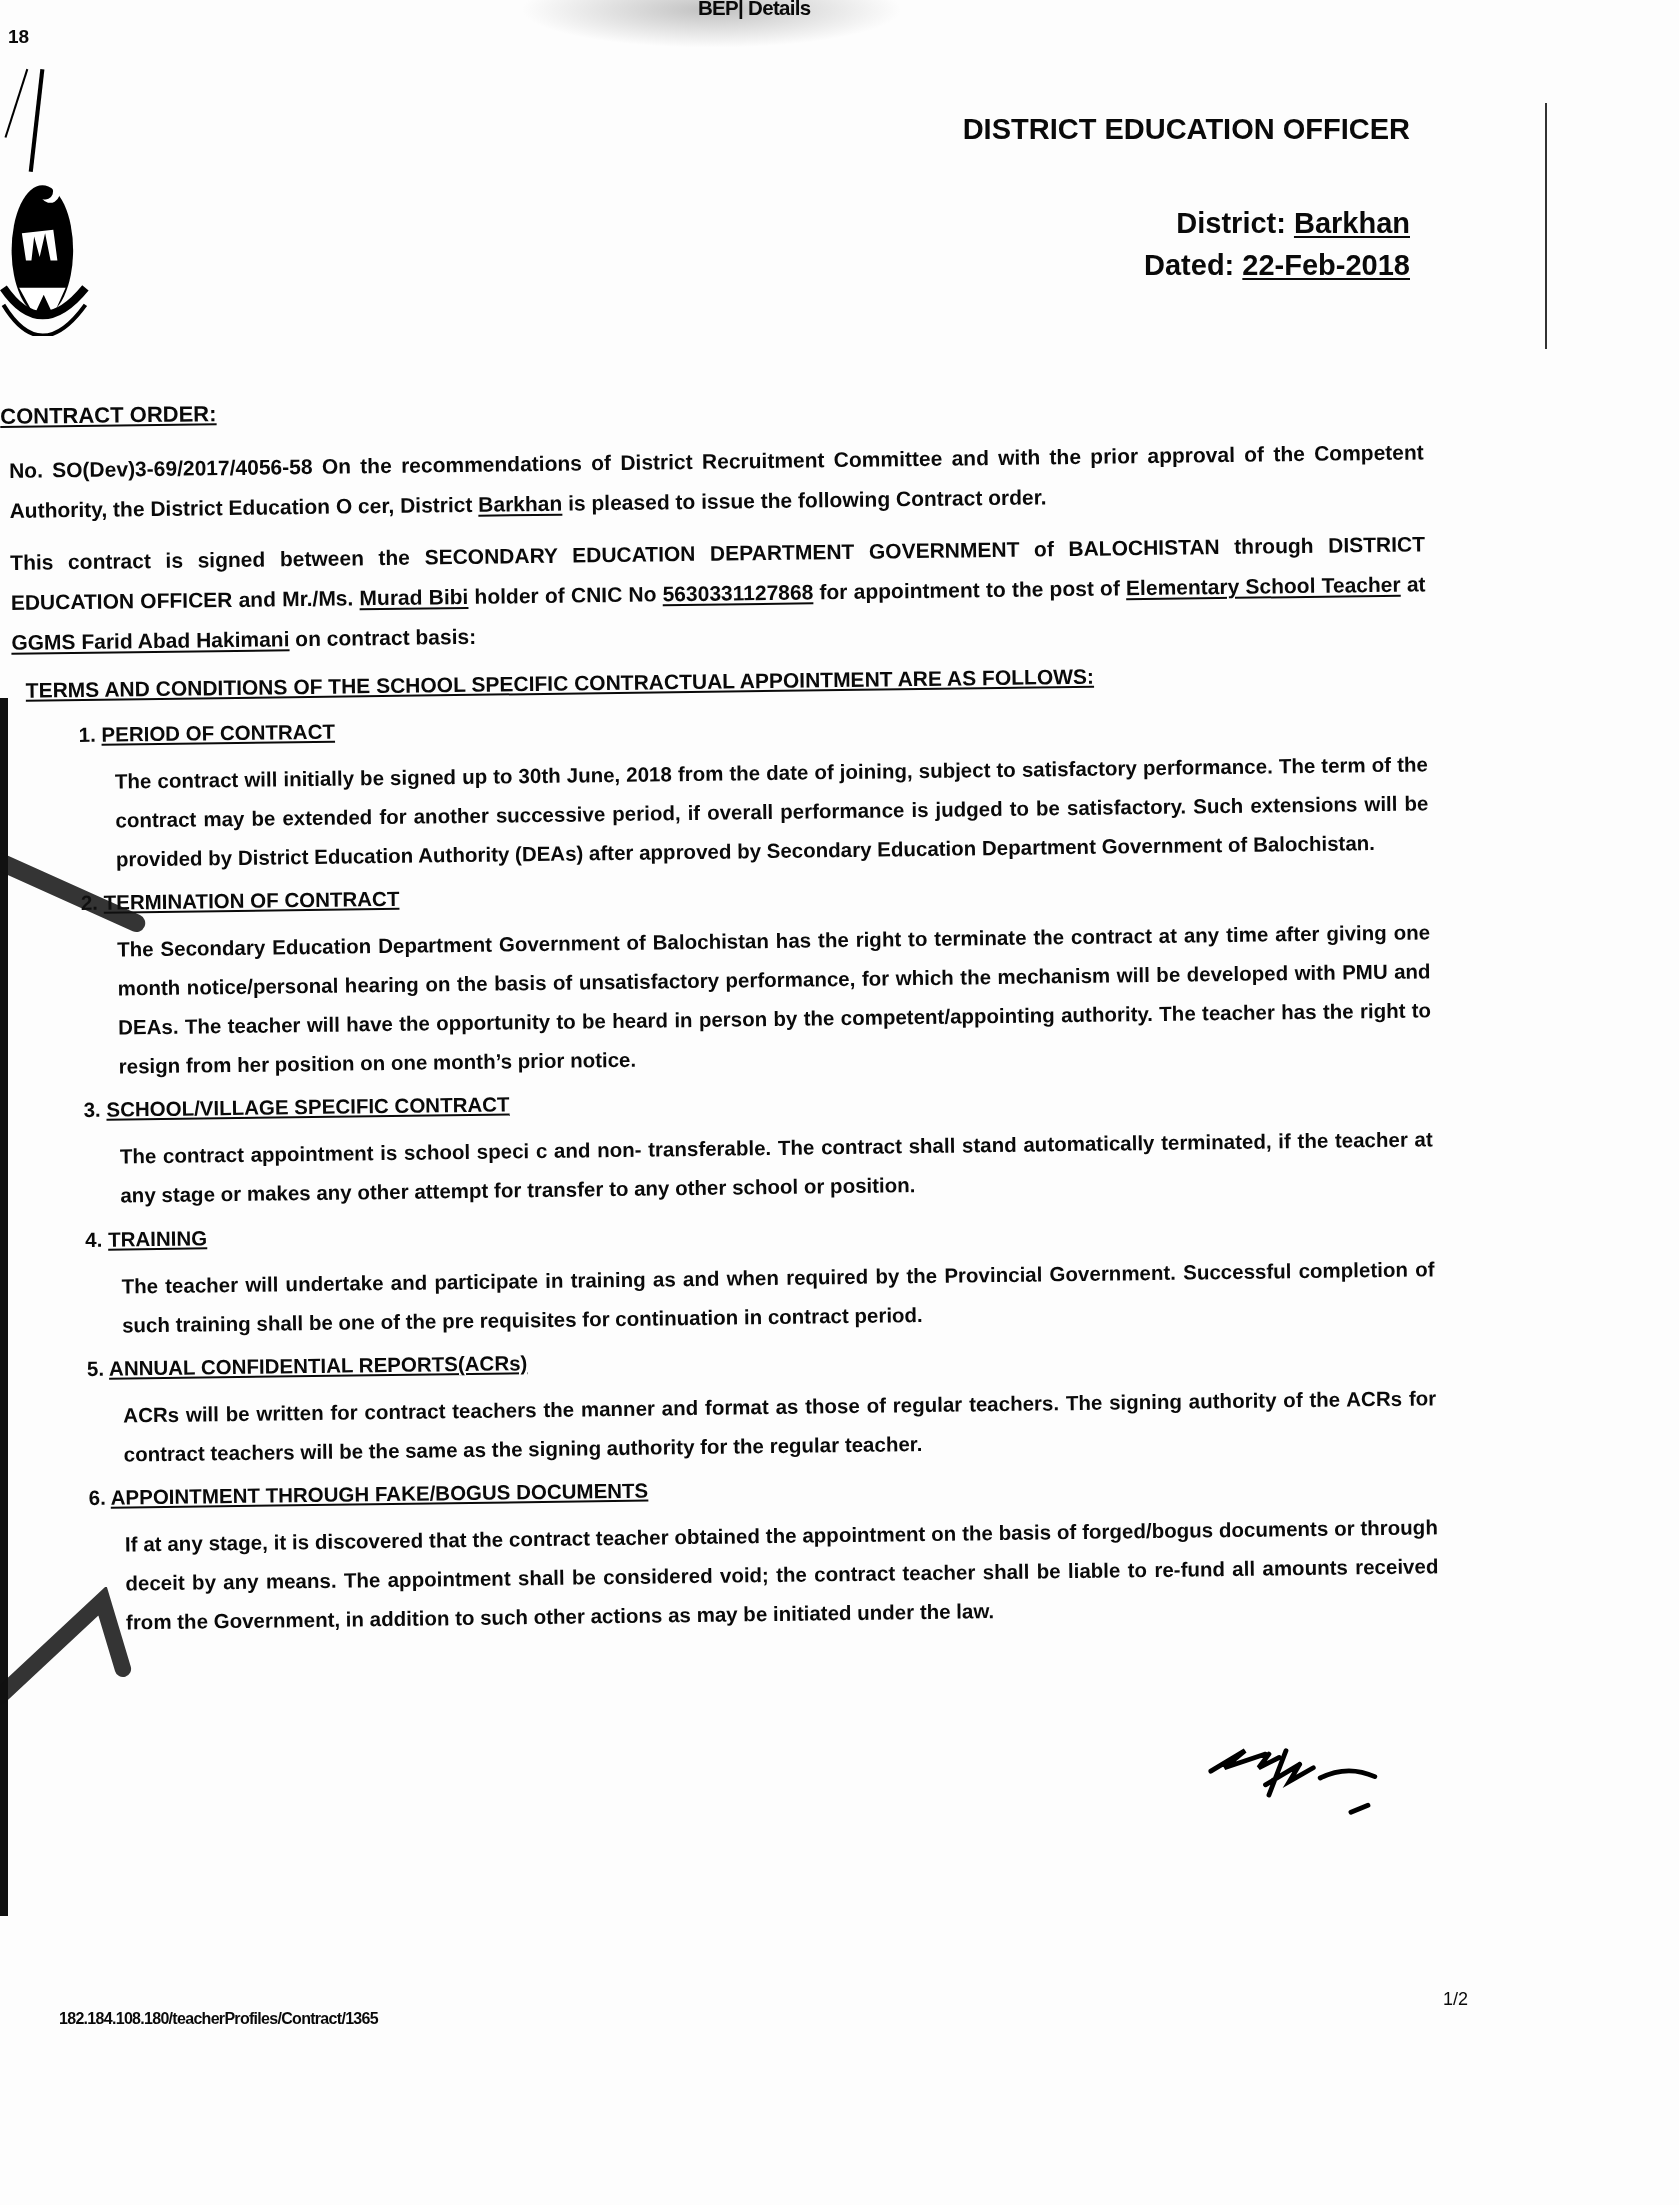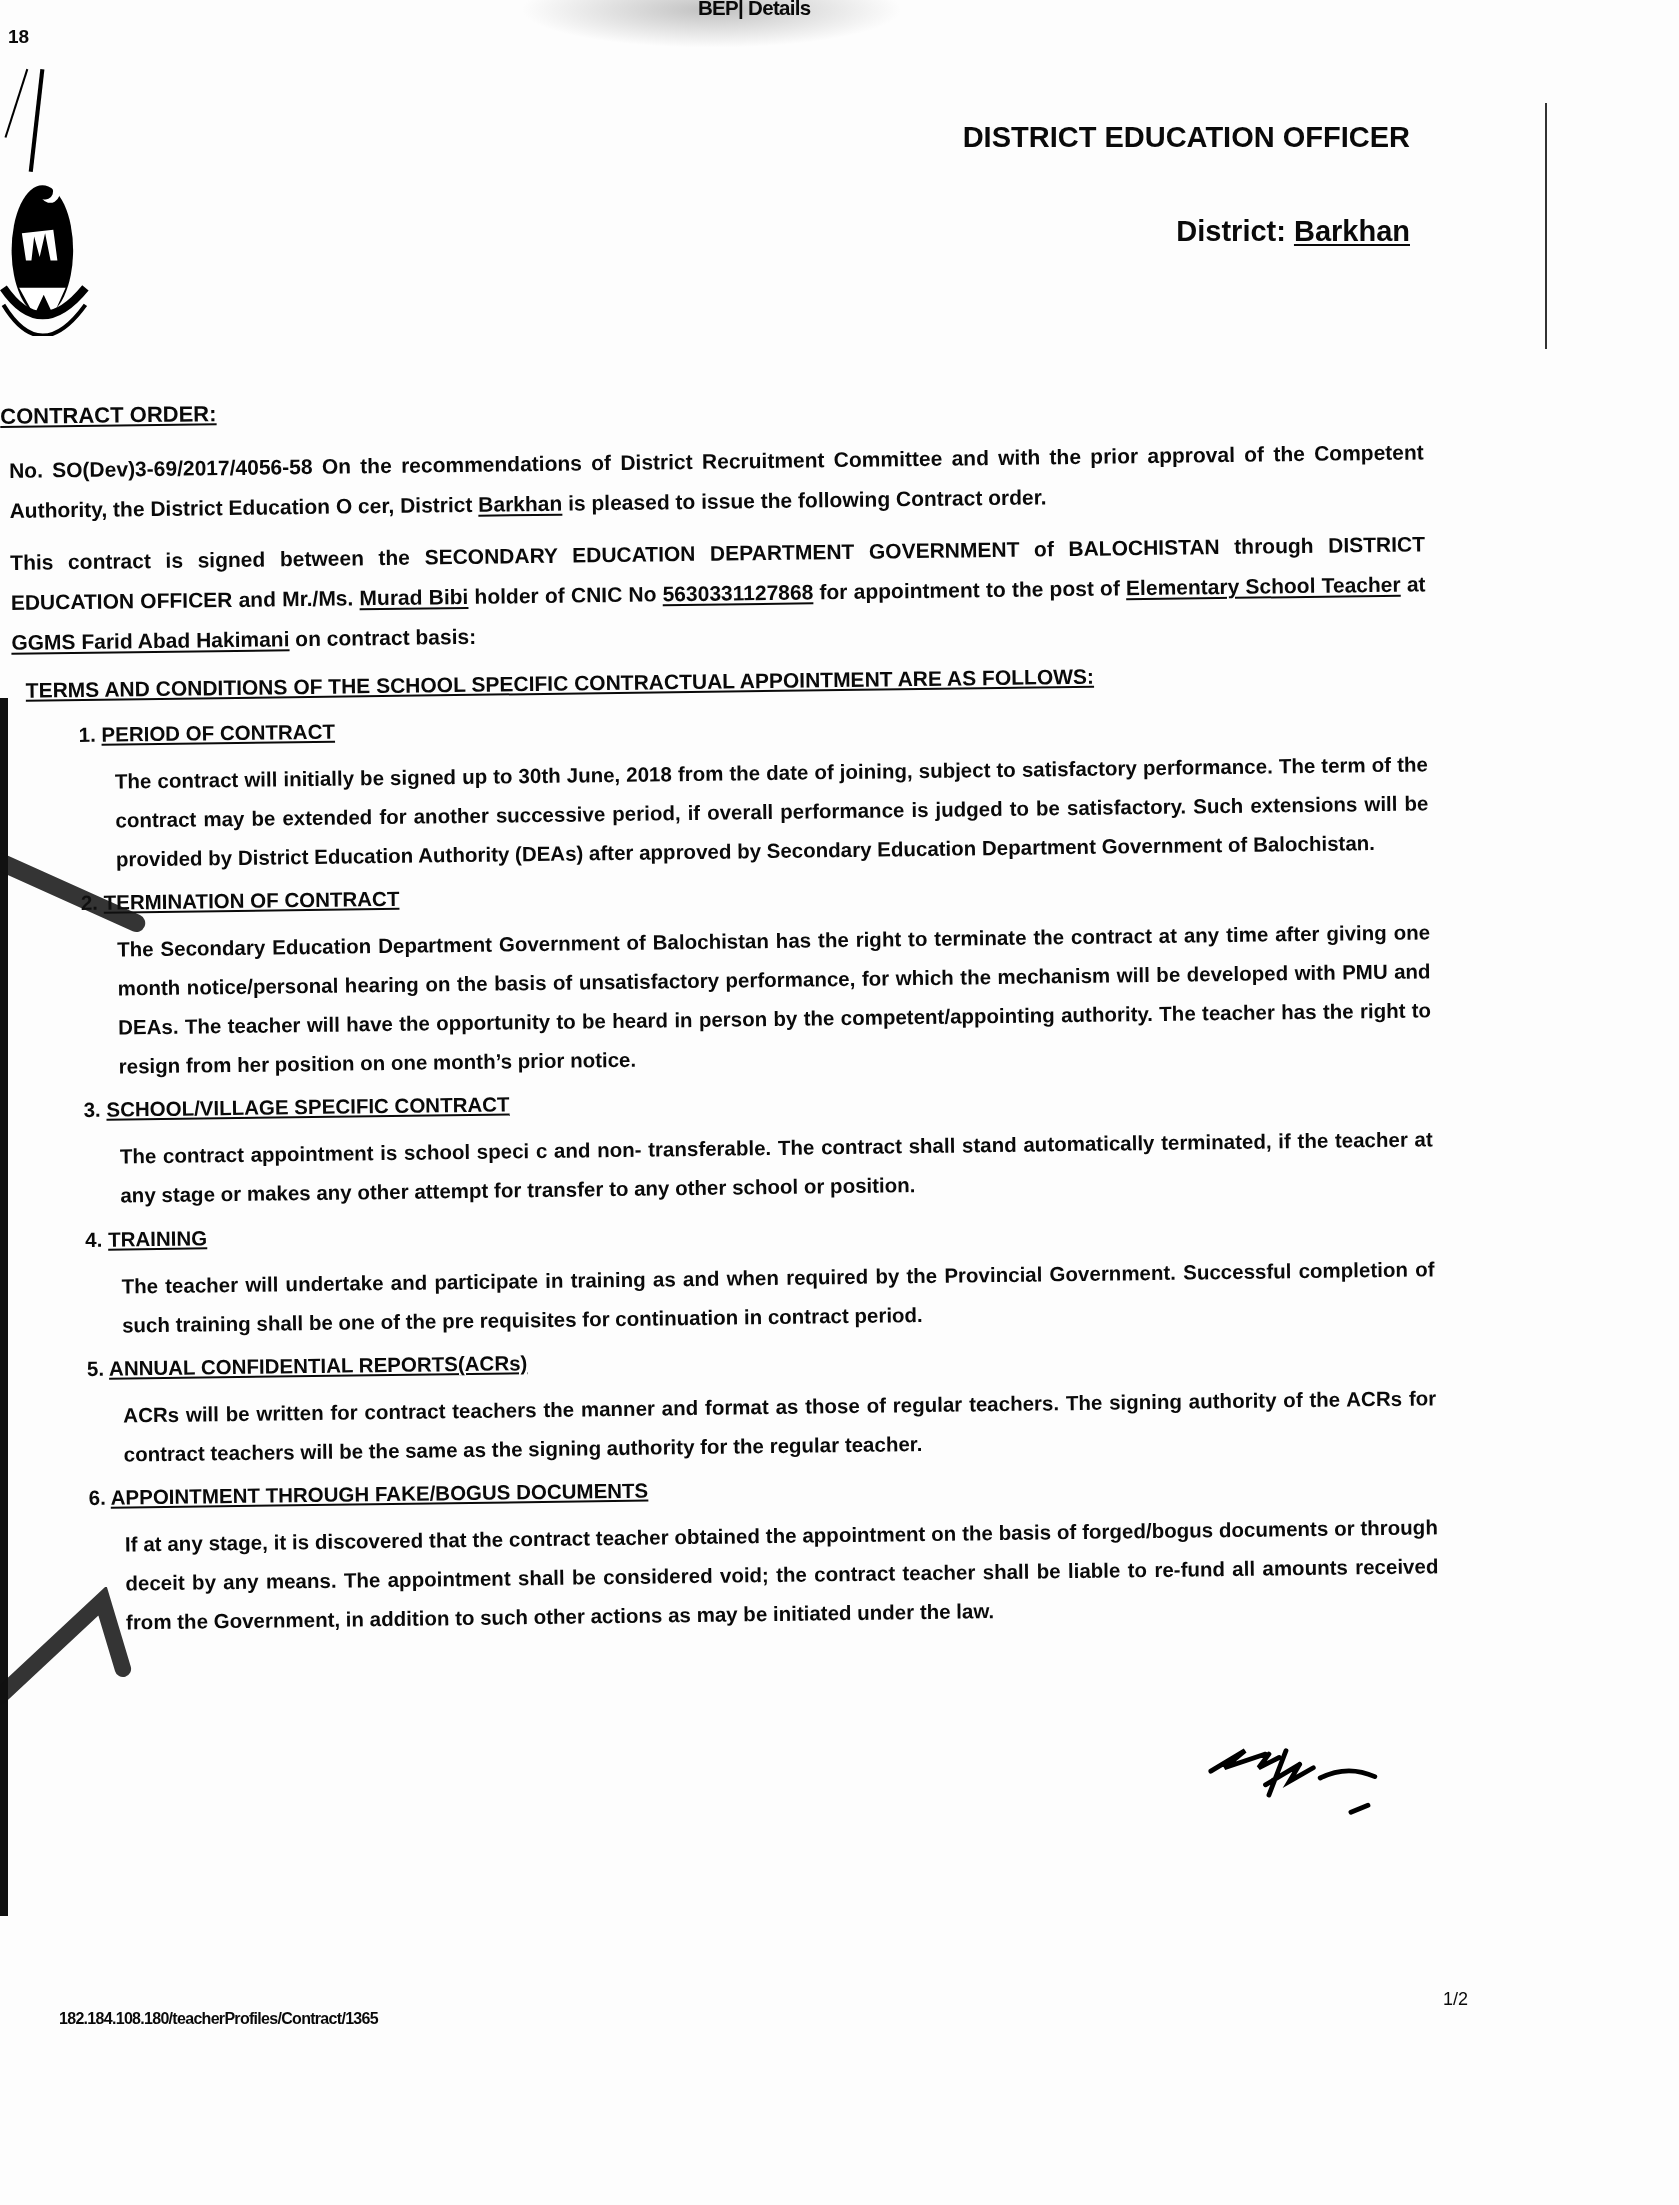--- a/index.html
+++ b/index.html
@@ -11,21 +11,21 @@
       position: absolute; left: 520px; top: 0; width: 383px; height: 48px;
       background: radial-gradient(ellipse at 50% 20%, rgba(120,120,120,0.45), rgba(200,200,200,0) 70%);
     }
     .top-label { position: absolute; left: 698px; top: -4.1px; font-size: 20.5px; font-weight: bold; letter-spacing: -0.7px; }
     .corner-num { position: absolute; left: 0; top: 26px; font-size: 19px; font-weight: bold; padding-left: 8px; }
     .left-edge { position: absolute; left: 0; top: 698px; width: 8.2px; height: 1218px; background: #111; }
     .right-edge { position: absolute; left: 1545px; top: 103px; width: 2.1px; height: 246px; background: #333; }
     .logo { position: absolute; left: 0; top: 62px; width: 123px; height: 274px; }
     .header { position: absolute; right: 270px; top: 109px; text-align: right; font-weight: bold; }
     .header .l1 { font-size: 29px; line-height: 41px; }
-    .header .l2 { font-size: 29px; line-height: 41px; margin-top: 8px; }
+    .header .l2 { font-size: 29px; line-height: 41px; }
     .header .meta { margin-top: 52px; font-size: 29px; line-height: 42px; }
     .u { text-decoration: underline; text-decoration-thickness: 2.1px; text-underline-offset: 2.7px; }
     .body { position: absolute; left: 0; top: 404px; width: 1423px; transform: rotate(-0.75deg); transform-origin: 0 0; font-weight: bold; }
     .order-title { font-size: 22px; text-decoration: underline; margin-left: 0; margin-bottom: 20.5px; }
     .para { font-size: 21px; line-height: 40px; margin: 0 0 12.3px 8.2px; text-align: justify; }
     .para.order { font-family: "Liberation Sans", sans-serif; }
     .terms-title { font-size: 21px; text-decoration: underline; margin: 16.4px 0 20.5px 22px; }
     .clause { margin: 0 0 12.3px 77px; }
     .clause-head { font-size: 20.5px; margin-bottom: 15px; margin-left: -2.7px; }
     .clause-head .t { text-decoration: underline; }
@@ -55,20 +55,24 @@
   <path d="M5 330 q55 80 120 0" stroke="#000" stroke-width="12" fill="none"></path>
   <path d="M5 355 q55 90 120 0" stroke="#000" stroke-width="6" fill="none"></path>
 </svg>
 
 <div class="header">
   <div class="l2">DISTRICT EDUCATION OFFICER</div>
   <div class="meta">
     <div>
       <span>District:</span>
       <span class="u">Barkhan</span>
+    </div>
+    <div>
+      <span>Dated:</span>
+      <span class="u">22-Feb-2018</span>
     </div>
   </div>
 </div>
 
 <div class="body">
   <div class="order-title">CONTRACT ORDER:</div>
 
   <p class="para order">
     <span>No. SO(Dev)3-69/2017/4056-58</span><span> On the recommendations of District Recruitment Committee and with the prior approval of the Competent Authority, the District Education O cer, District </span><span class="u">Barkhan</span><span> is pleased to issue the following Contract order.</span>
   </p>

